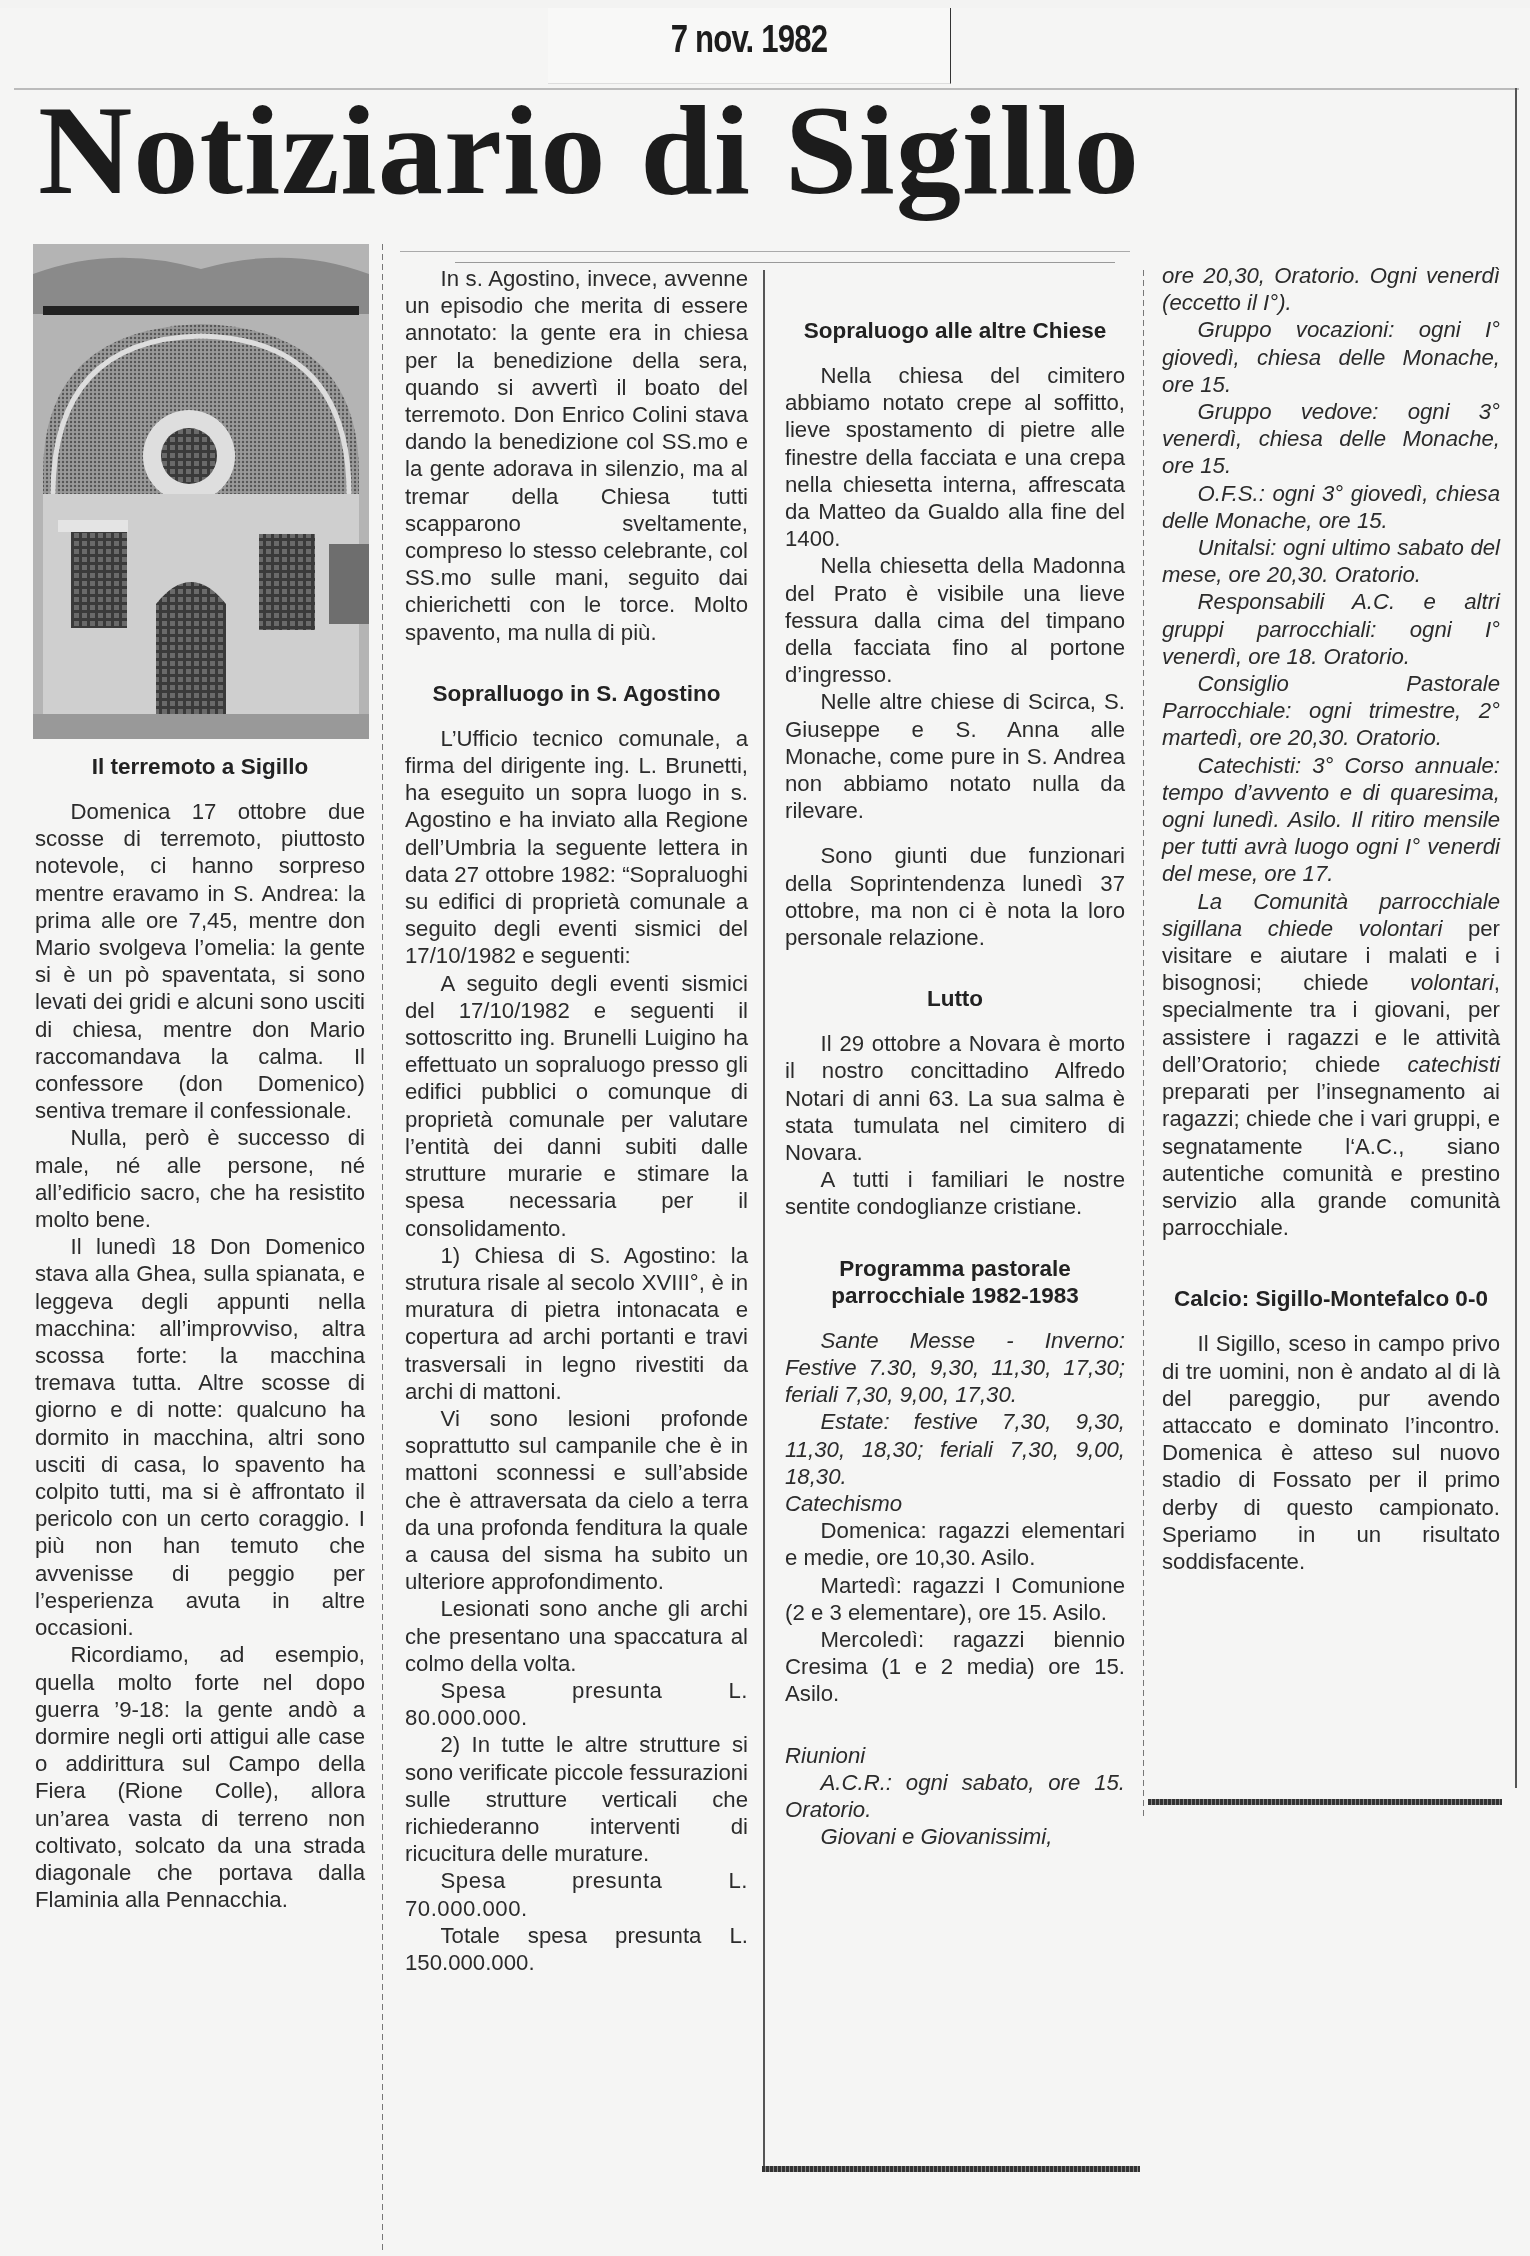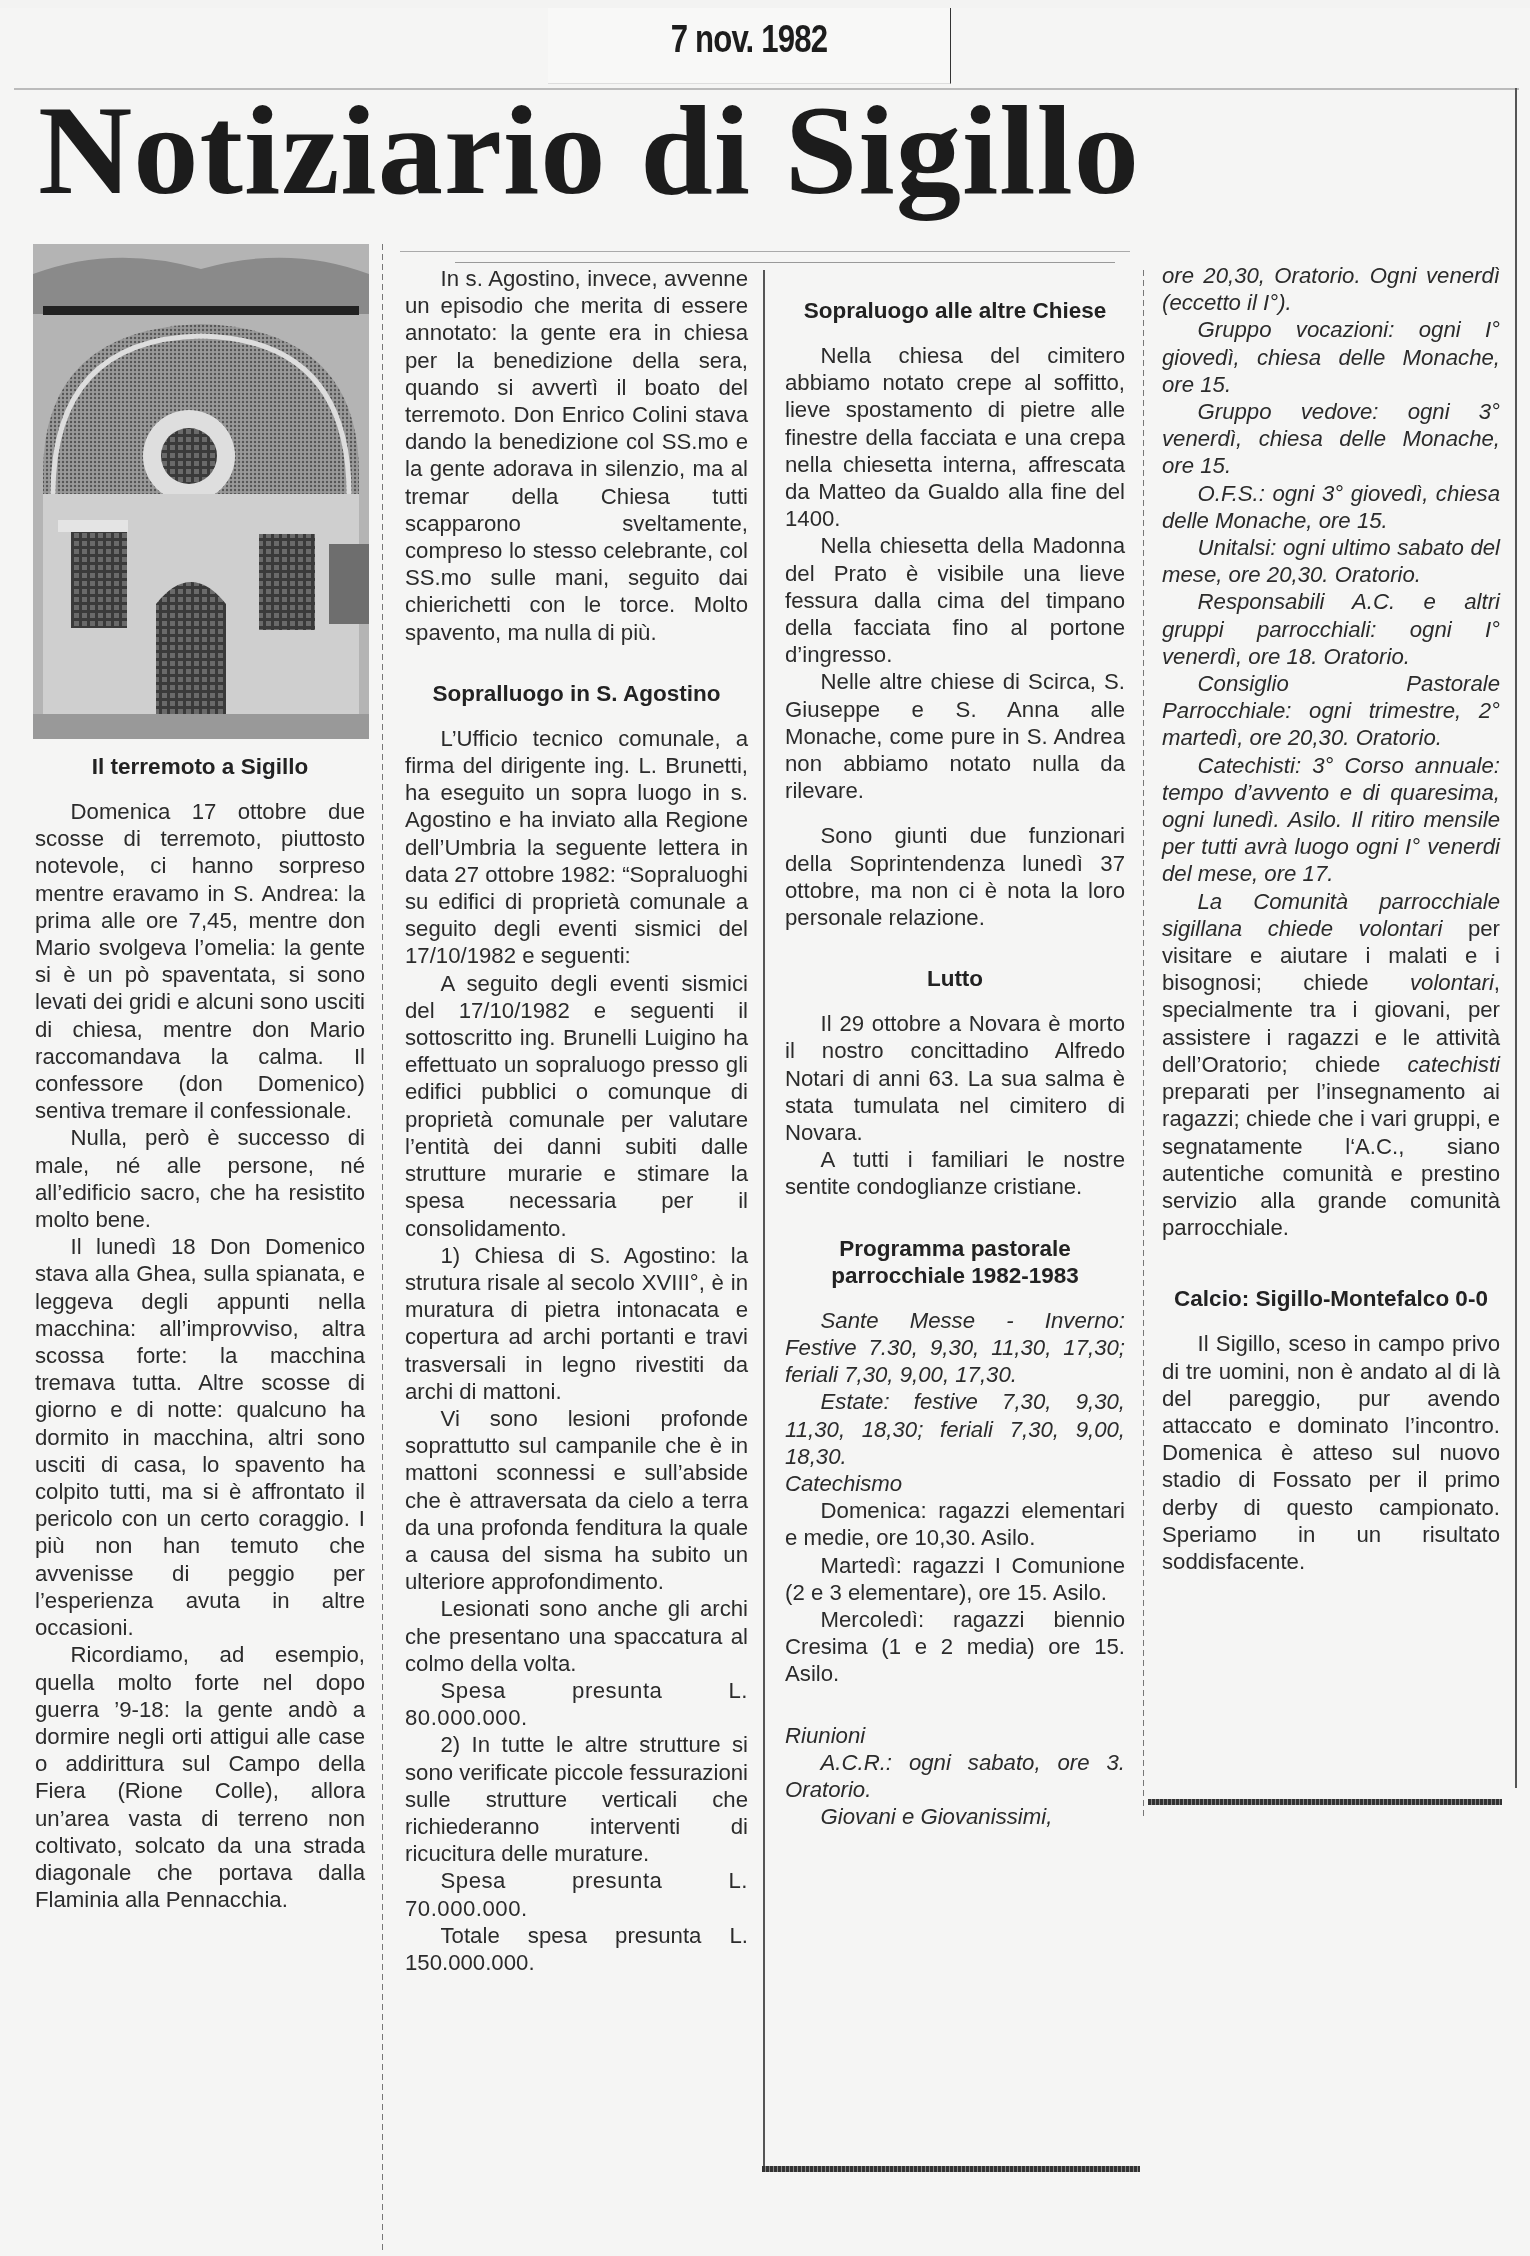--- a/index.html
+++ b/index.html
@@ -99,21 +99,21 @@
     <p>A seguito degli eventi sismici del 17/10/1982 e seguenti il sottoscritto ing. Brunelli Luigino ha effettuato un sopraluogo presso gli edifici pubblici o comunque di proprietà comunale per valutare l’entità dei danni subiti dalle strutture murarie e stimare la spesa necessaria per il consolidamento.</p>
     <p>1) Chiesa di S. Agostino: la strutura risale al secolo XVIII°, è in muratura di pietra intonacata e copertura ad archi portanti e travi trasversali in legno rivestiti da archi di mattoni.</p>
     <p>Vi sono lesioni profonde soprattutto sul campanile che è in mattoni sconnessi e sull’abside che è attraversata da cielo a terra da una profonda fenditura la quale a causa del sisma ha subito un ulteriore approfondimento.</p>
     <p>Lesionati sono anche gli archi che presentano una spaccatura al colmo della volta.</p>
     <p style="letter-spacing:0.5px;">Spesa presunta L. 80.000.000.</p>
     <p>2) In tutte le altre strutture si sono verificate piccole fessurazioni sulle strutture verticali che richiederanno interventi di ricucitura delle murature.</p>
     <p style="letter-spacing:0.5px;">Spesa presunta L. 70.000.000.</p>
     <p>Totale spesa presunta L. 150.000.000.</p>
   </div>
 
-  <div class="col" style="left:785px; top:289px; width:340px;">
+  <div class="col" style="left:785px; top:309px; width:340px;">
     <h2 class="headline">Sopraluogo alle altre Chiese</h2>
     <div class="gap"></div>
     <p>Nella chiesa del cimitero abbiamo notato crepe al soffitto, lieve spostamento di pietre alle finestre della facciata e una crepa nella chiesetta interna, affrescata da Matteo da Gualdo alla fine del 1400.</p>
     <p>Nella chiesetta della Madonna del Prato è visibile una lieve fessura dalla cima del timpano della facciata fino al portone d’ingresso.</p>
     <p>Nelle altre chiese di Scirca, S. Giuseppe e S. Anna alle Monache, come pure in S. Andrea non abbiamo notato nulla da rilevare.</p>
     <div class="gap"></div>
     <p>Sono giunti due funzionari della Soprintendenza lunedì 37 ottobre, ma non ci è nota la loro personale relazione.</p>
     <div class="gap-l"></div>
     <h2 class="headline">Lutto</h2>
     <div class="gap"></div>
@@ -123,21 +123,21 @@
     <h2 class="headline">Programma pastorale parrocchiale 1982-1983</h2>
     <div class="gap"></div>
     <p class="it">Sante Messe - Inverno: Festive 7.30, 9,30, 11,30, 17,30; feriali 7,30, 9,00, 17,30.</p>
     <p class="it">Estate: festive 7,30, 9,30, 11,30, 18,30; feriali 7,30, 9,00, 18,30.</p>
     <p class="it noind">Catechismo</p>
     <p>Domenica: ragazzi elementari e medie, ore 10,30. Asilo.</p>
     <p>Martedì: ragazzi I Comunione (2 e 3 elementare), ore 15. Asilo.</p>
     <p>Mercoledì: ragazzi biennio Cresima (1 e 2 media) ore 15. Asilo.</p>
     <div class="gap-l"></div>
     <p class="it noind">Riunioni</p>
-    <p class="it">A.C.R.: ogni sabato, ore 3. Oratorio.</p>
+    <p class="it">A.C.R.: ogni sabato, ore 15. Oratorio.</p>
     <p class="it">Giovani e Giovanissimi,</p>
   </div>
 
   <div class="col" style="left:1162px; top:254px; width:338px;">
     <p class="it noind">ore 20,30, Oratorio. Ogni venerdì (eccetto il I°).</p>
     <p class="it">Gruppo vocazioni: ogni I° giovedì, chiesa delle Monache, ore 15.</p>
     <p class="it">Gruppo vedove: ogni 3° venerdì, chiesa delle Monache, ore 15.</p>
     <p class="it">O.F.S.: ogni 3° giovedì, chiesa delle Monache, ore 15.</p>
     <p class="it">Unitalsi: ogni ultimo sabato del mese, ore 20,30. Oratorio.</p>
     <p class="it">Responsabili A.C. e altri gruppi parrocchiali: ogni I° venerdì, ore 18. Oratorio.</p>

